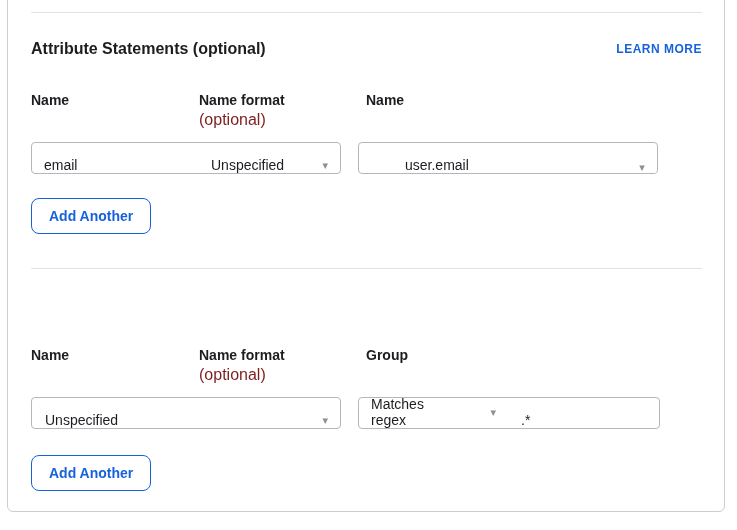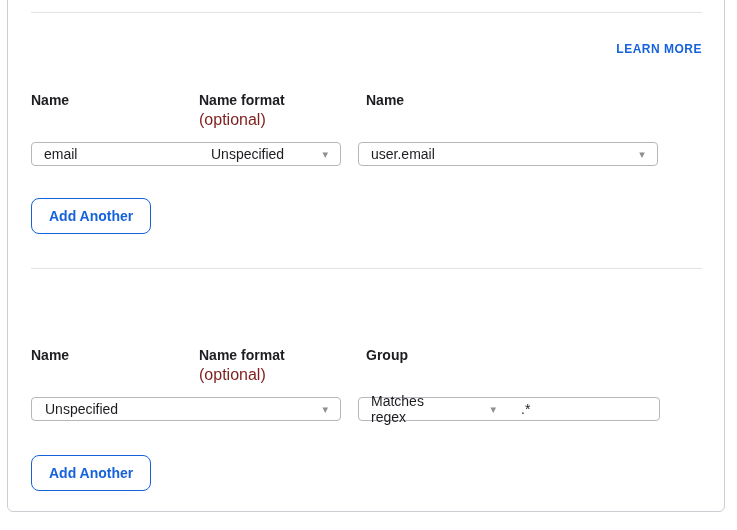--- a/index.html
+++ b/index.html
@@ -14,21 +14,21 @@
   }
   .divider { position:absolute; left:31px; width:671px; height:1px; background:#e2e2e7; }
   .section-title { position:absolute; left:31px; font-size:16px; font-weight:700; color:#1d1d21; line-height:18px; }
   .learn-more {
     position:absolute; right:35px; font-size:12px; font-weight:600; letter-spacing:0.5px;
     color:#1662dd; cursor:pointer; text-decoration:none; line-height:13px;
   }
   .col-label { position:absolute; font-size:14px; font-weight:700; color:#1d1d21; line-height:16px; }
   .col-note  { position:absolute; font-size:16px; font-weight:400; color:#7f1d1d; line-height:16px; }
   .field-group {
-    position:absolute; height:24px; display:flex; align-items:center;
+    position:absolute; height:32px; display:flex; align-items:flex-end;
     border:1px solid #b6b6bd; border-radius:4px; background:#fff; box-sizing:border-box;
   }
   .fg-divider { width:1px; background:#b6b6bd; flex:0 0 1px; }
   .text-input {
     border:none; outline:none; background:transparent; padding:0 12px; margin:0;
     font-size:14px; color:#1d1d21; font-family:inherit; min-width:0; box-sizing:border-box;
   }
   .fake-select {
     display:flex; align-items:center; justify-content:space-between;
     padding:0 12px; font-size:14px; color:#1d1d21; cursor:pointer; box-sizing:border-box;
@@ -46,38 +46,39 @@
 </style>
 </head>
 <body>
 
 <div class="stage">
 
   <div class="panel"></div>
 
   <div class="divider" style="top:12px;"></div>
 
+  <div class="section-title" style="top:40px;">Attribute Statements (optional)</div>
 
   <a class="learn-more" style="top:43px;margin-left:6px;">LEARN MORE</a>
 
   <div class="col-label" style="left:31px; top:92px;">Name</div>
   <div class="col-label" style="left:199px; top:92px;">Name format</div>
   <div class="col-note" style="left:199px; top:112px;">(optional)</div>
   <div class="col-label" style="left:366px; top:92px;">Name</div>
 
   <div class="field-group" style="left:31px; top:142px; width:310px;">
     <input class="text-input w166" type="text" value="email" style="">
     <div class="fg-divider"></div>
     <div class="fake-select flex1">
       <span>Unspecified</span>
       <span class="caret">▾</span>
     </div>
   </div>
 
-  <div class="field-group" style="left:358px; top:142px; width:300px;">
+  <div class="field-group" style="left:358px; top:142px; width:300px;padding-left:34px;">
     <input class="text-input flex1" type="text" value="user.email" style="">
     <div class="fg-divider"></div>
     <button class="arrow-btn">
       <span class="caret" style="margin-left:0;">▾</span>
     </button>
   </div>
 
   <button class="add-btn" style="top:198px;">Add Another</button>
 
   <div class="divider" style="top:268px;"></div>

